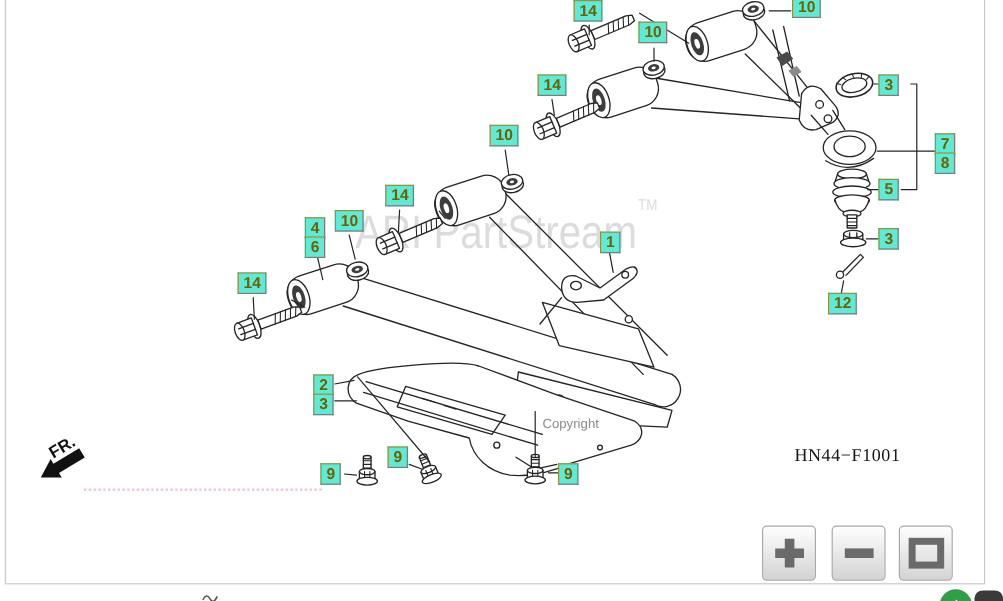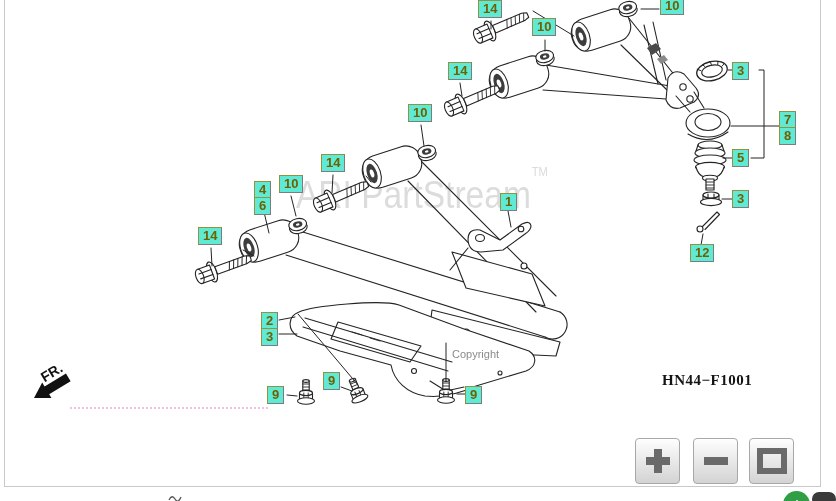--- a/index.html
+++ b/index.html
@@ -14,21 +14,21 @@
                transform:scaleX(.86); transform-origin:left top; }
   .watermark sup { font-size:13px; position:relative; top:-18px; left:1px; }
 
   svg.diagram { position:absolute; left:0; top:0; z-index:2; }
 
   .copyright1 { position:absolute; left:452px; top:348px; z-index:3;
                 font-size:11px; color:#8b8b8b; white-space:nowrap; }
   .copyright2 { position:absolute; left:286px; top:362px; z-index:3;
                 font-size:11px; color:#8b8b8b; white-space:nowrap; }
   .code { position:absolute; left:662px; top:372px; z-index:3;
-          font-family:"Liberation Serif",serif; font-weight:bold; font-size:15px;
+          font-family:"Liberation Serif",serif; font-weight:normal; font-size:15px;
           color:#141414; letter-spacing:.5px; white-space:nowrap; }
 
   .dotted { position:absolute; left:70px; top:407px; width:198px; z-index:3;
             border-top:2px dotted #f2bfe4; }
 
   .callout { position:absolute; z-index:4; cursor:pointer;
              background:#5eead4; border:1px solid #93933d;
              border-right-color:#7c7c7c; border-bottom-color:#7c7c7c;
              color:#715f00; font-weight:bold; font-size:13px; line-height:16px;
              padding:0 4px; min-width:17px; text-align:center; }

